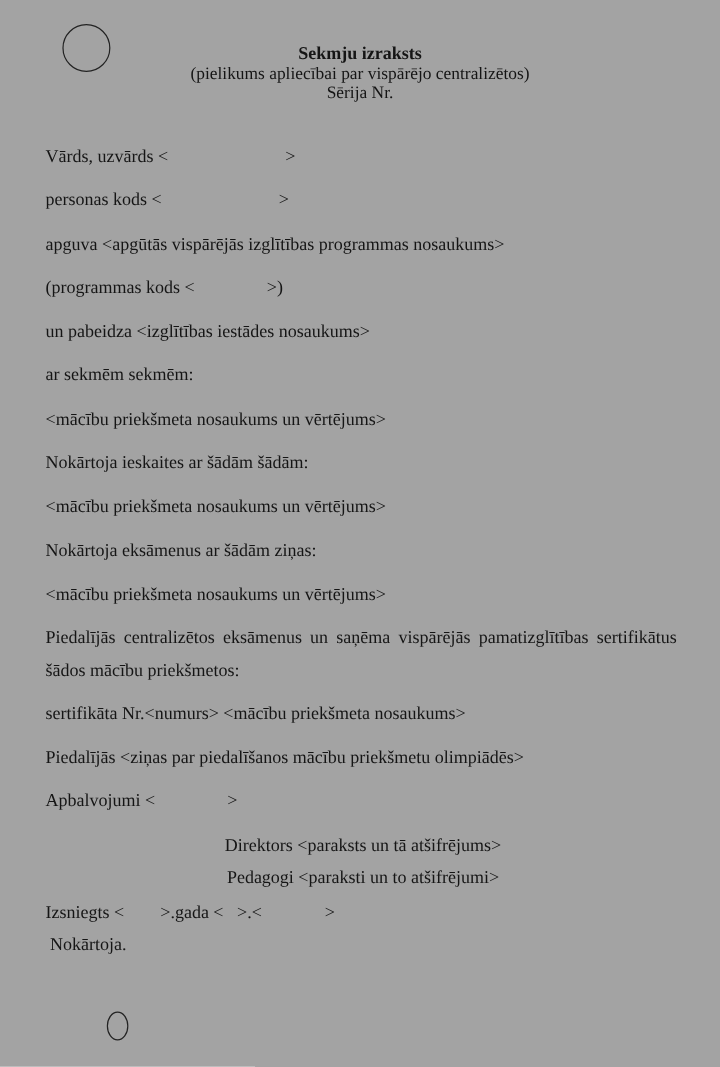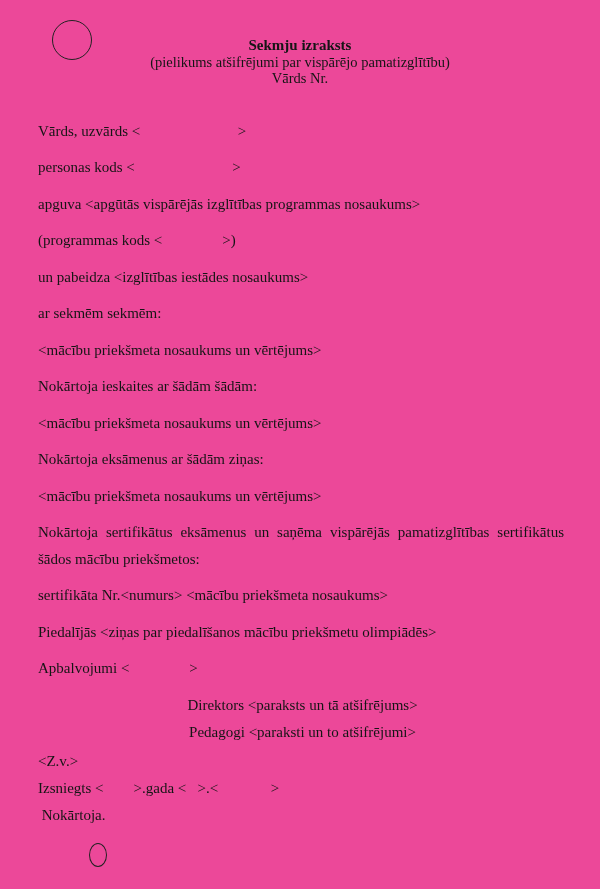--- a/index.html
+++ b/index.html
@@ -1,21 +1,21 @@
 <!DOCTYPE html>
 <html><head>
 <meta charset="utf-8">
 <style>
   html, body { margin: 0; padding: 0; background: #e8e8e8; }
   .page {
     position: relative;
     width: 600px;
     height: 889px;
     margin: 0 auto;
-    background: #ec4899;
+    background: #a3a3a3;
     font-family: "Liberation Serif", "DejaVu Serif", serif;
     color: #151515;
     overflow: hidden;
   }
   .stamp-circle {
     position: absolute;
     border: 1.6px solid #222;
     border-radius: 50%;
     background: transparent;
   }
@@ -77,48 +77,47 @@
 </style>
 </head>
 <body>
 
 <div class="page">
 
   <div class="stamp-circle top"></div>
 
   <div class="header">
     <div class="doc-title">Sekmju izraksts</div>
-    <div class="doc-subtitle">(pielikums atšifrējumi par vispārējo pamatizglītību)</div>
-    <div class="doc-series">Vārds Nr.</div>
+    <div class="doc-subtitle">(pielikums apliecībai par vispārējo centralizētos)</div>
+    <div class="doc-series">Sērija Nr.</div>
   </div>
 
   <div class="body-block">
     <p class="line">Vārds, uzvārds &lt;                          &gt;</p>
     <p class="line">personas kods &lt;                          &gt;</p>
     <p class="line">apguva &lt;apgūtās vispārējās izglītības programmas nosaukums&gt;</p>
     <p class="line">(programmas kods &lt;                &gt;)</p>
     <p class="line">un pabeidza &lt;izglītības iestādes nosaukums&gt;</p>
     <p class="line">ar sekmēm sekmēm:</p>
     <p class="line">&lt;mācību priekšmeta nosaukums un vērtējums&gt;</p>
     <p class="line">Nokārtoja ieskaites ar šādām šādām:</p>
     <p class="line">&lt;mācību priekšmeta nosaukums un vērtējums&gt;</p>
     <p class="line">Nokārtoja eksāmenus ar šādām ziņas:</p>
     <p class="line">&lt;mācību priekšmeta nosaukums un vērtējums&gt;</p>
-    <p class="line justify">Nokārtoja sertifikātus eksāmenus un saņēma vispārējās pamatizglītības sertifikātus šādos mācību priekšmetos:</p>
+    <p class="line justify">Piedalījās centralizētos eksāmenus un saņēma vispārējās pamatizglītības sertifikātus šādos mācību priekšmetos:</p>
     <p class="line">sertifikāta Nr.&lt;numurs&gt; &lt;mācību priekšmeta nosaukums&gt;</p>
     <p class="line">Piedalījās &lt;ziņas par piedalīšanos mācību priekšmetu olimpiādēs&gt;</p>
     <p class="line">Apbalvojumi &lt;                &gt;</p>
   </div>
 
   <div class="sig-block">
     <p class="sig-line">Direktors &lt;paraksts un tā atšifrējums&gt;</p>
     <p class="sig-line">Pedagogi &lt;paraksti un to atšifrējumi&gt;</p>
   </div>
 
   <div class="footer-block">
-    <p class="footer-line">&lt;Z.v.&gt;</p>
     <p class="footer-line">Izsniegts &lt;        &gt;.gada &lt;   &gt;.&lt;              &gt;</p>
     <p class="footer-line"> Nokārtoja.</p>
   </div>
 
   <div class="stamp-circle bottom"></div>
 
 </div>
 
 </body></html>

